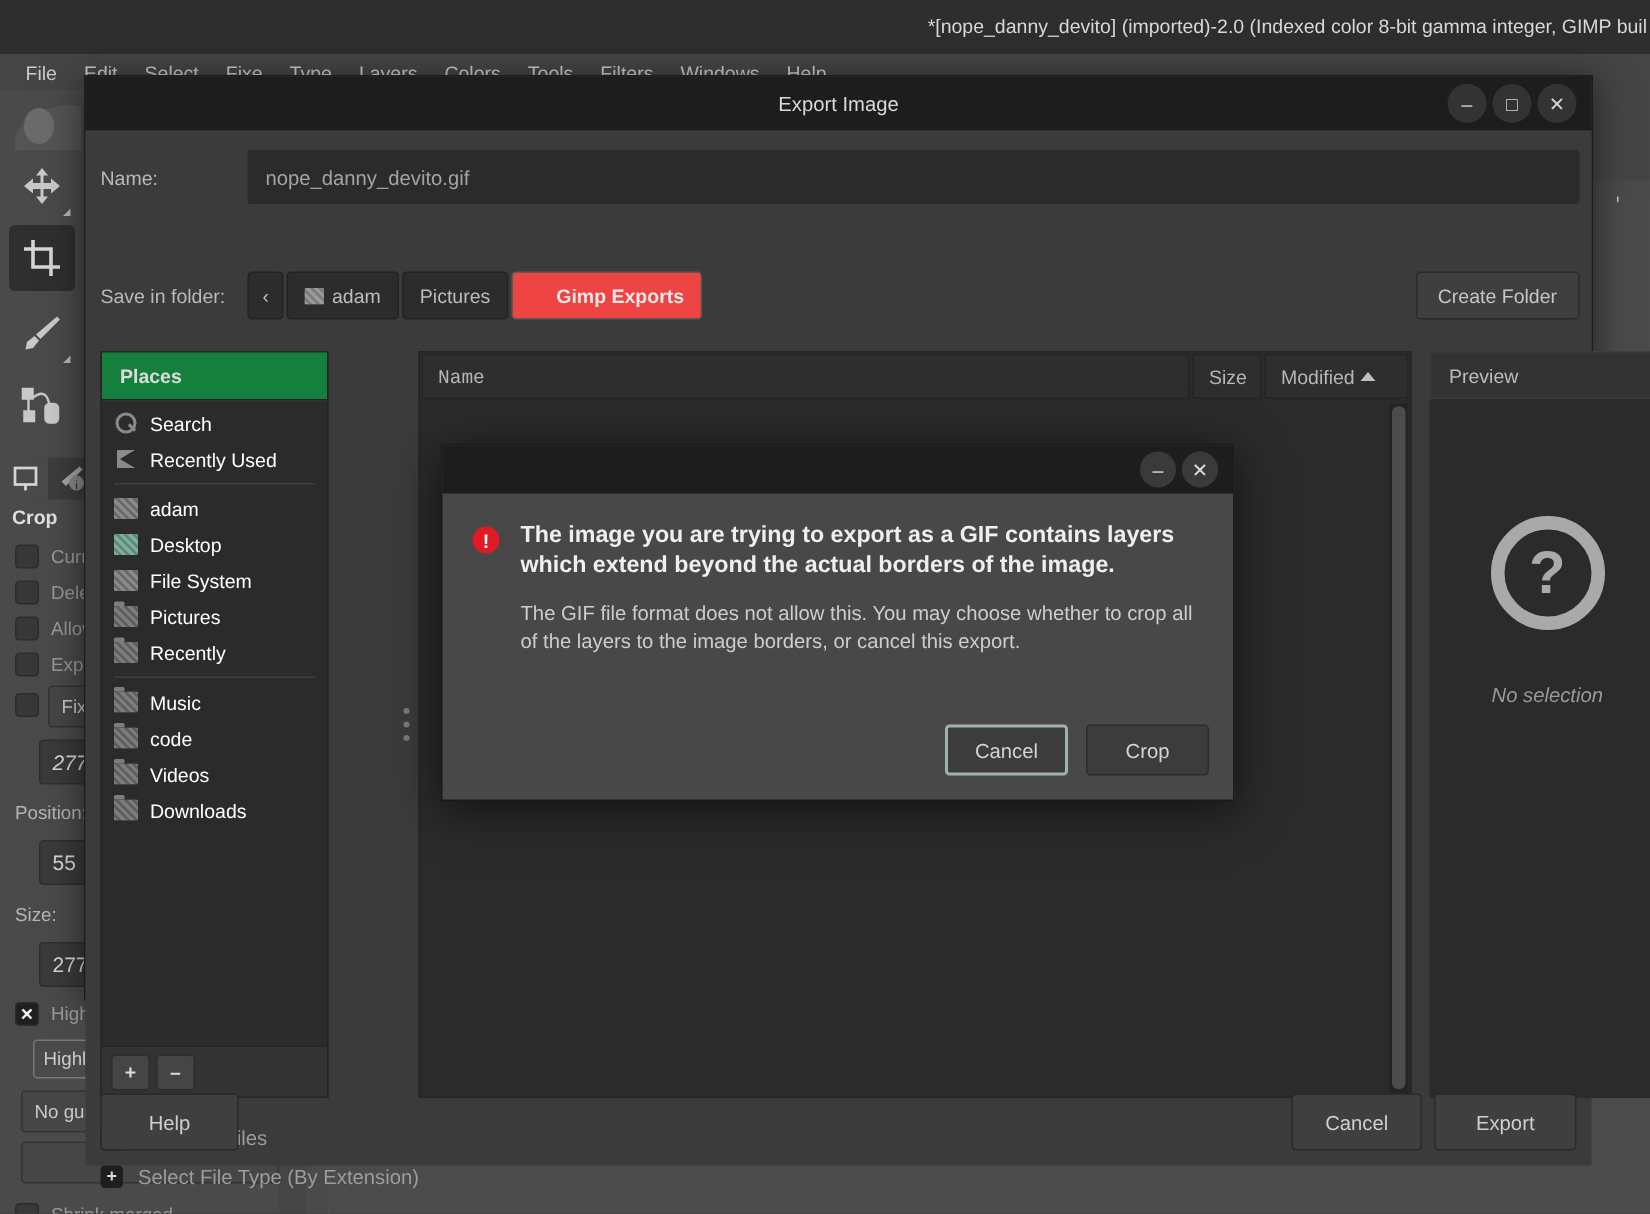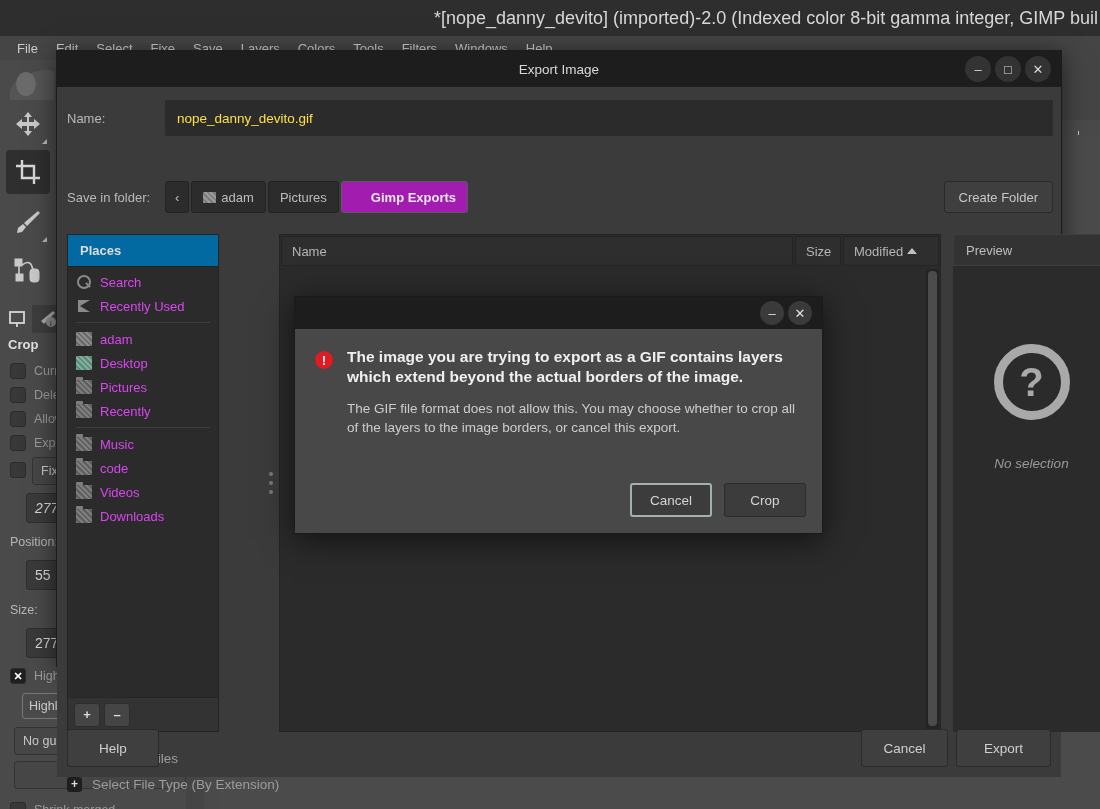--- a/index.html
+++ b/index.html
@@ -9,21 +9,21 @@
     background: #454545;
     font-family: "Liberation Sans", sans-serif;
     -webkit-font-smoothing: antialiased;
   }
   .root { position: relative; width: 1100px; height: 809px; }
 
   
   .gimp-titlebar {
     position: absolute; left: 0; top: 0; width: 1100px; height: 36px;
     background: #2e2e2e; color: #d8d8d8;
-    font-size: 18px; line-height: 36px; text-align: right;
+    font-size: 13px; line-height: 36px; text-align: right;
     padding-right: 0px; box-sizing: border-box; overflow: hidden;
     white-space: nowrap;
   }
   .gimp-titlebar span { padding-right: 2px; }
 
   .gimp-menubar {
     position: absolute; left: 0; top: 36px; width: 1100px; height: 24px;
     background: #454545; color: #c6c6c6; font-size: 13px;
     display: flex; align-items: center; gap: 0px; padding-left: 8px;
     box-sizing: border-box;
@@ -136,60 +136,60 @@
     background: #333; color: #d6d6d6; font-size: 13px;
     display: flex; align-items: center; justify-content: center;
   }
 
   .dlg-body { position: relative; height: 690px; background: #3b3b3b; }
 
   .name-row { position: absolute; left: 10px; top: 13px; width: 986px; height: 36px; display: flex; align-items: center; }
   .name-lbl { width: 98px; color: #b9b9b9; font-size: 13px; }
   .name-input {
     flex: 1; height: 36px; background: #2b2b2b; border: none; border-radius: 2px;
-    color: #fde047; font-size: 13.5px; display: flex; align-items: center; padding-left: 12px;
+    color: #a3a3a3; font-size: 13.5px; display: flex; align-items: center; padding-left: 12px;
     box-sizing: border-box;
   }
 
   .folder-row { position: absolute; left: 10px; top: 93px; width: 986px; height: 34px; display:flex; align-items:center; }
   .folder-lbl { width: 98px; color: #b9b9b9; font-size: 13px; }
   .crumbs { display: flex; gap: 2px; align-items: center; }
   .crumb {
     height: 32px; background: #2c2c2c; border: 1px solid #232323; border-radius: 3px;
     color: #bdbdbd; font-size: 13px; display: flex; align-items: center; gap: 5px;
     padding: 0 11px; box-sizing: border-box;
   }
-  .crumb.active { background: #a21caf; border-color: #5a5a5a; color: #e8e8e8; font-weight: bold; padding-left: 29px; }
+  .crumb.active { background: #ef4444; border-color: #5a5a5a; color: #e8e8e8; font-weight: bold; padding-left: 29px; }
   .crumb.back { padding: 0 9px; }
   .folder-mini {
     width: 13px; height: 11px; background: #8a8a8a; border-radius: 1px;
     background-image: repeating-linear-gradient(45deg,#9a9a9a 0 2px,#7c7c7c 2px 4px);
     flex: none;
   }
   .create-folder {
     position: absolute; right: 0; height: 32px; background: #3f3f3f;
     border: 1px solid #2a2a2a; border-radius: 3px; color: #c6c6c6;
     font-size: 13px; display: flex; align-items: center; padding: 0 14px;
     box-sizing: border-box;
   }
 
   
   .places {
     position: absolute; left: 10px; top: 147px; width: 152px; height: 498px;
     background: #2b2b2b; border: 1px solid #242424; box-sizing: border-box;
   }
   .places-hdr {
-    height: 32px; background: #0369a1; border-bottom: 1px solid #222;
+    height: 32px; background: #15803d; border-bottom: 1px solid #222;
     color: #dcdcdc; font-size: 13px; font-weight: bold;
     display: flex; align-items: center; padding-left: 12px; box-sizing: border-box;
   }
   .places-list { padding-top: 3px; }
   .place {
     height: 24px; display: flex; align-items: center; gap: 8px;
-    padding-left: 8px; color: #d946ef; font-size: 13px; box-sizing: border-box;
+    padding-left: 8px; color: #ffffff; font-size: 13px; box-sizing: border-box;
   }
   .pl-sep { height: 1px; background: #3e3e3e; margin: 4px 8px; }
   .pico { width: 16px; height: 14px; flex: none; position: relative; }
   .pico.folder {
     background: #6e6e6e; border-radius: 1px;
     background-image: repeating-linear-gradient(45deg,#7d7d7d 0 2px,#5f5f5f 2px 4px);
   }
   .pico.folder::before {
     content:""; position:absolute; left:0; top:-3px; width:7px; height:3px;
     background:#7d7d7d; border-radius: 1px 1px 0 0;
@@ -235,21 +235,21 @@
   .filelist {
     position: absolute; left: 222px; top: 147px; width: 662px; height: 498px;
     background: #2b2b2b; border: 1px solid #242424; box-sizing: border-box;
   }
   .fl-hdr { display: flex; height: 32px; background: #2b2b2b; }
   .fl-col {
     background: #2e2e2e; border: 1px solid #242424; border-radius: 2px;
     color: #b6b6b6; font-size: 13px; display: flex; align-items: center;
     padding-left: 10px; box-sizing: border-box; margin: 1px;
   }
-  .fl-col.name { flex: 1; }
+  .fl-col.name { flex: 1; font-family: Liberation Mono, monospace; }
   .fl-col.size { width: 46px; }
   .fl-col.mod { width: 96px; justify-content: flex-start; gap: 4px; }
   .caret-up { width:0; height:0; border-left:5px solid transparent; border-right:5px solid transparent; border-bottom:6px solid #c0c0c0; }
   .fl-body { height: 464px; background: #2b2b2b; }
   .fl-scroll {
     position: absolute; right: 1px; top: 34px; width: 13px; height: 462px;
     background: #242424;
   }
   .fl-thumb { position: absolute; left: 2px; top: 2px; width: 9px; height: 455px; background: #4c4c4c; border-radius: 4px; }
 
@@ -335,21 +335,21 @@
 
   <div class="gimp-titlebar">
     <span>*[nope_danny_devito] (imported)-2.0 (Indexed color 8-bit gamma integer, GIMP buil</span>
   </div>
 
   <div class="gimp-menubar">
     <div class="mi">File</div>
     <div class="mi">Edit</div>
     <div class="mi">Select</div>
     <div class="mi">Fixe</div>
-    <div class="mi">Save</div>
+    <div class="mi">Type</div>
     <div class="mi">Layers</div>
     <div class="mi">Colors</div>
     <div class="mi">Tools</div>
     <div class="mi">Filters</div>
     <div class="mi">Windows</div>
     <div class="mi">Help</div>
   </div>
 
   <div class="gimp-body">
 
@@ -533,20 +533,24 @@
             <div class="pl-sep"></div>
             <div class="place">
               <span class="pico drive"></span>
               <span>adam</span>
             </div>
             <div class="place">
               <span class="pico drive green"></span>
               <span>Desktop</span>
             </div>
             <div class="place">
+              <span class="pico drive"></span>
+              <span>File System</span>
+            </div>
+            <div class="place">
               <span class="pico folder"></span>
               <span>Pictures</span>
             </div>
             <div class="place">
               <span class="pico folder"></span>
               <span>Recently</span>
             </div>
             <div class="pl-sep"></div>
             <div class="place">
               <span class="pico folder"></span>

